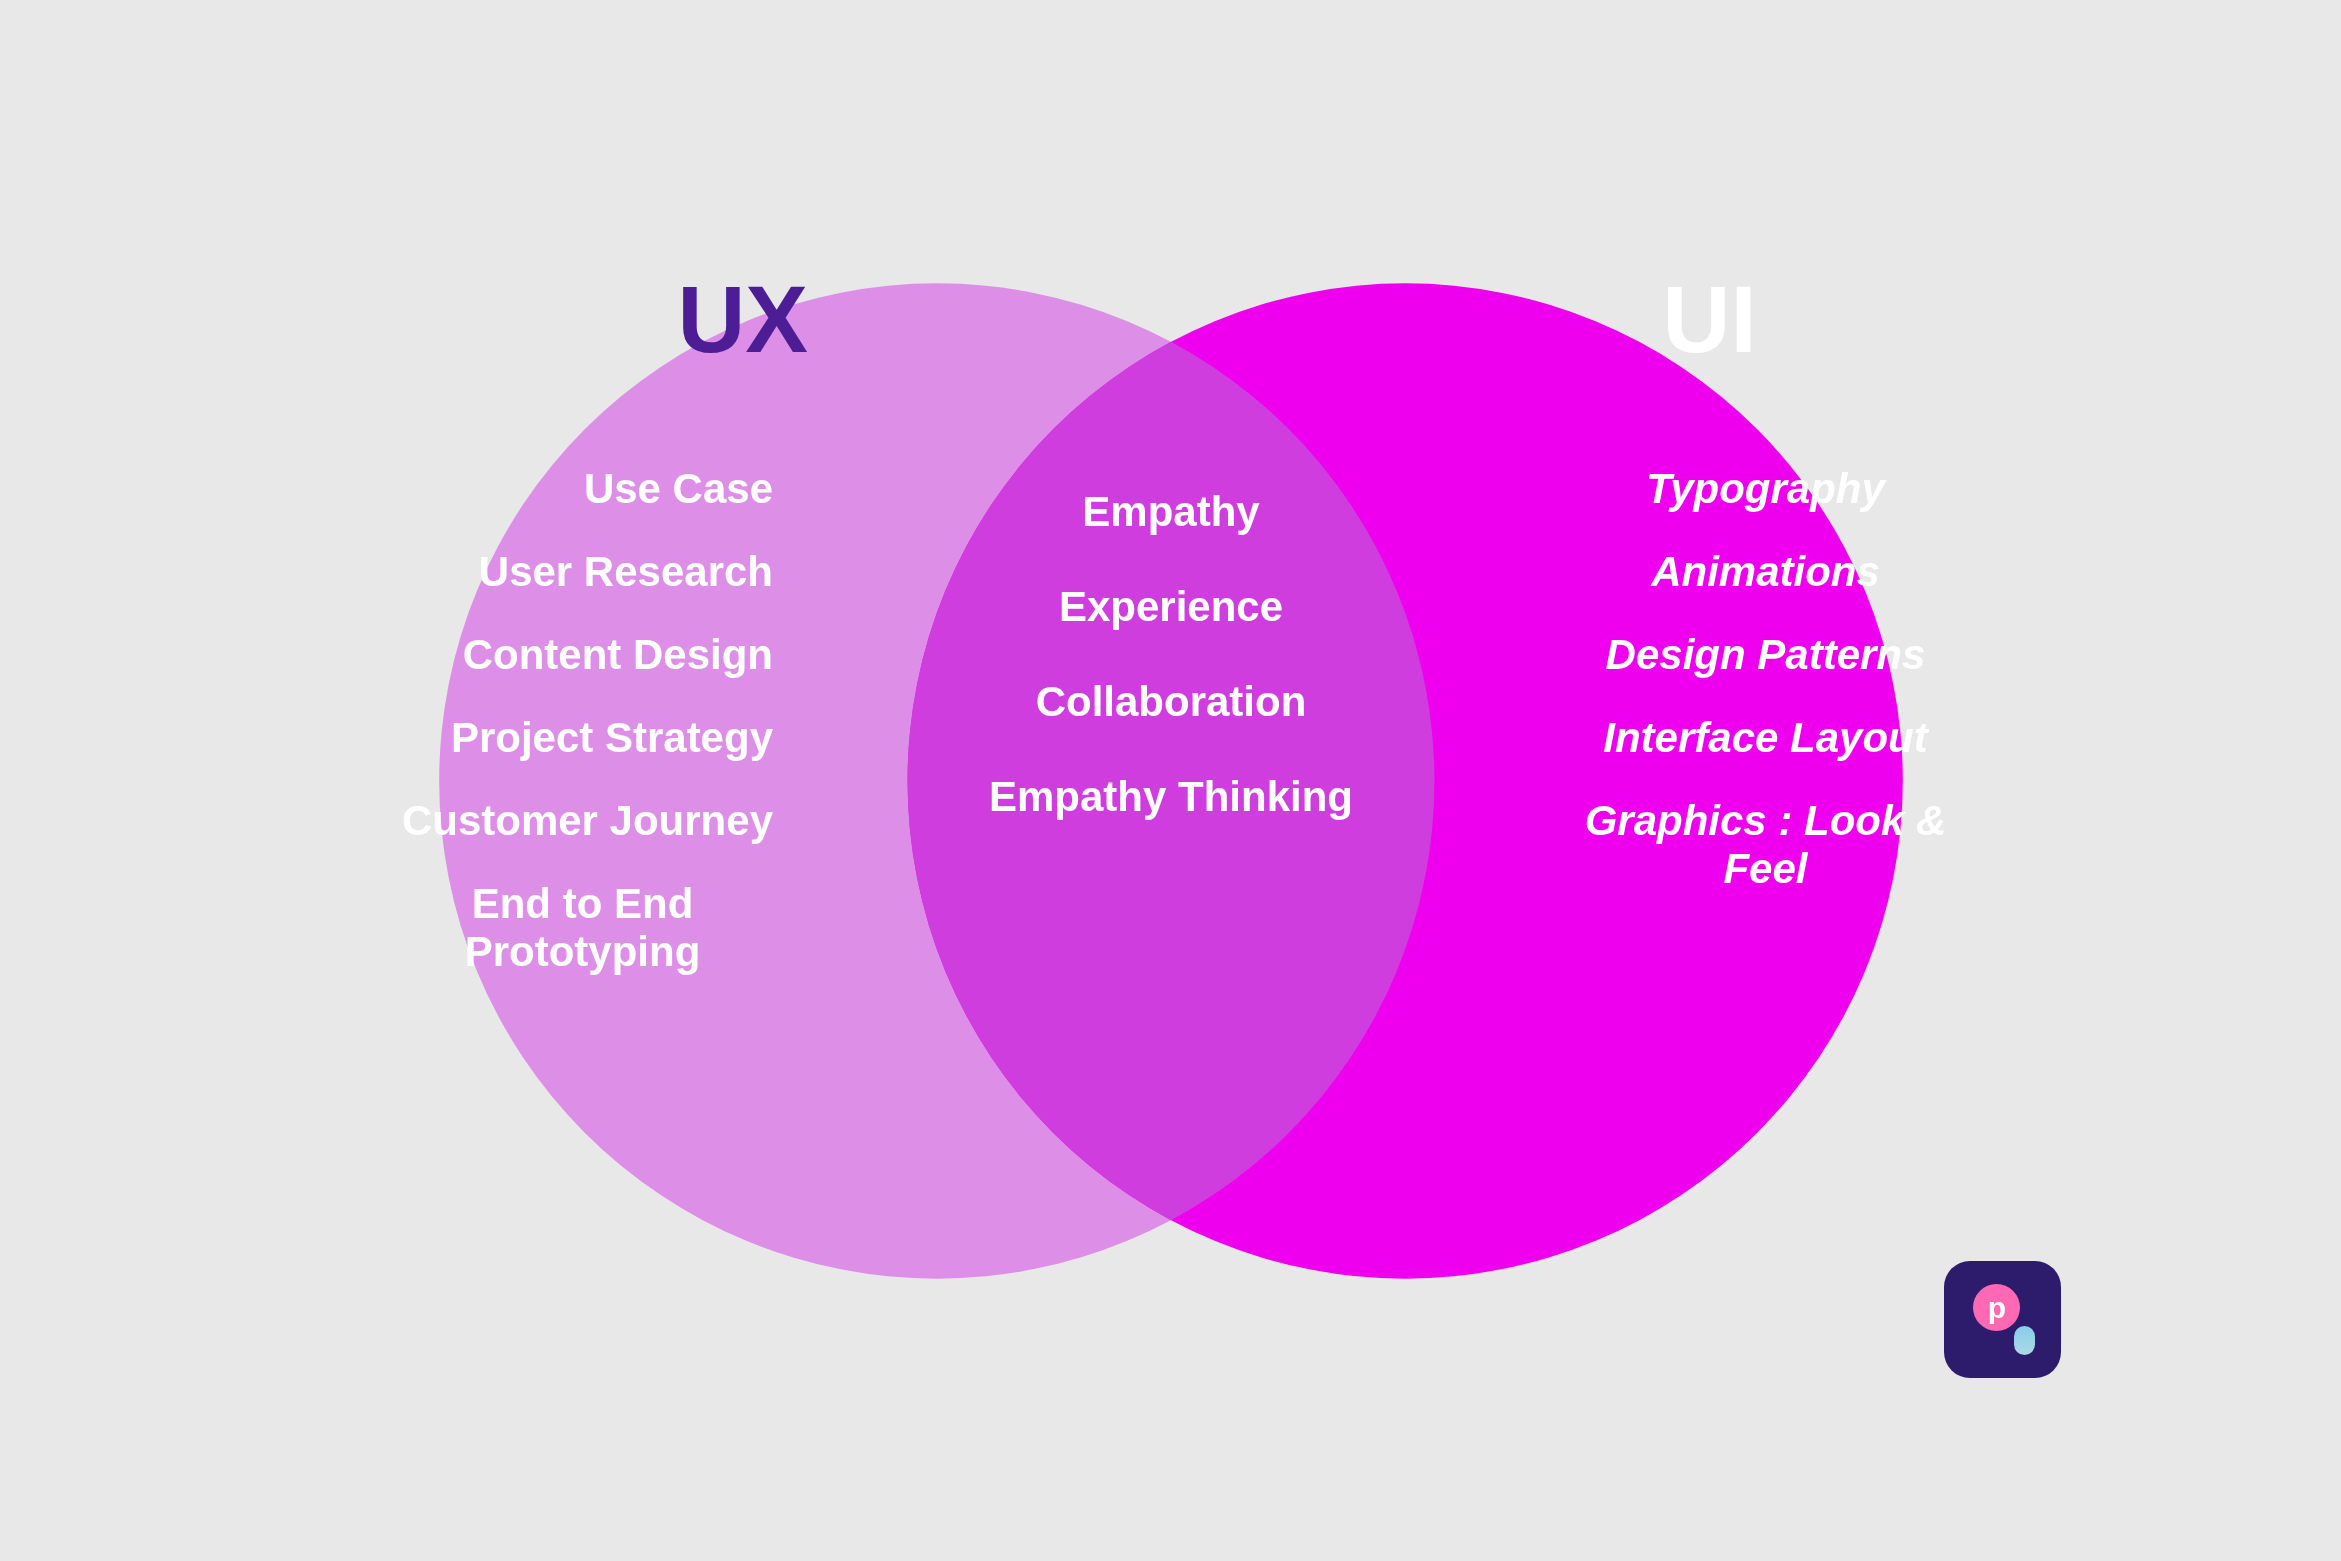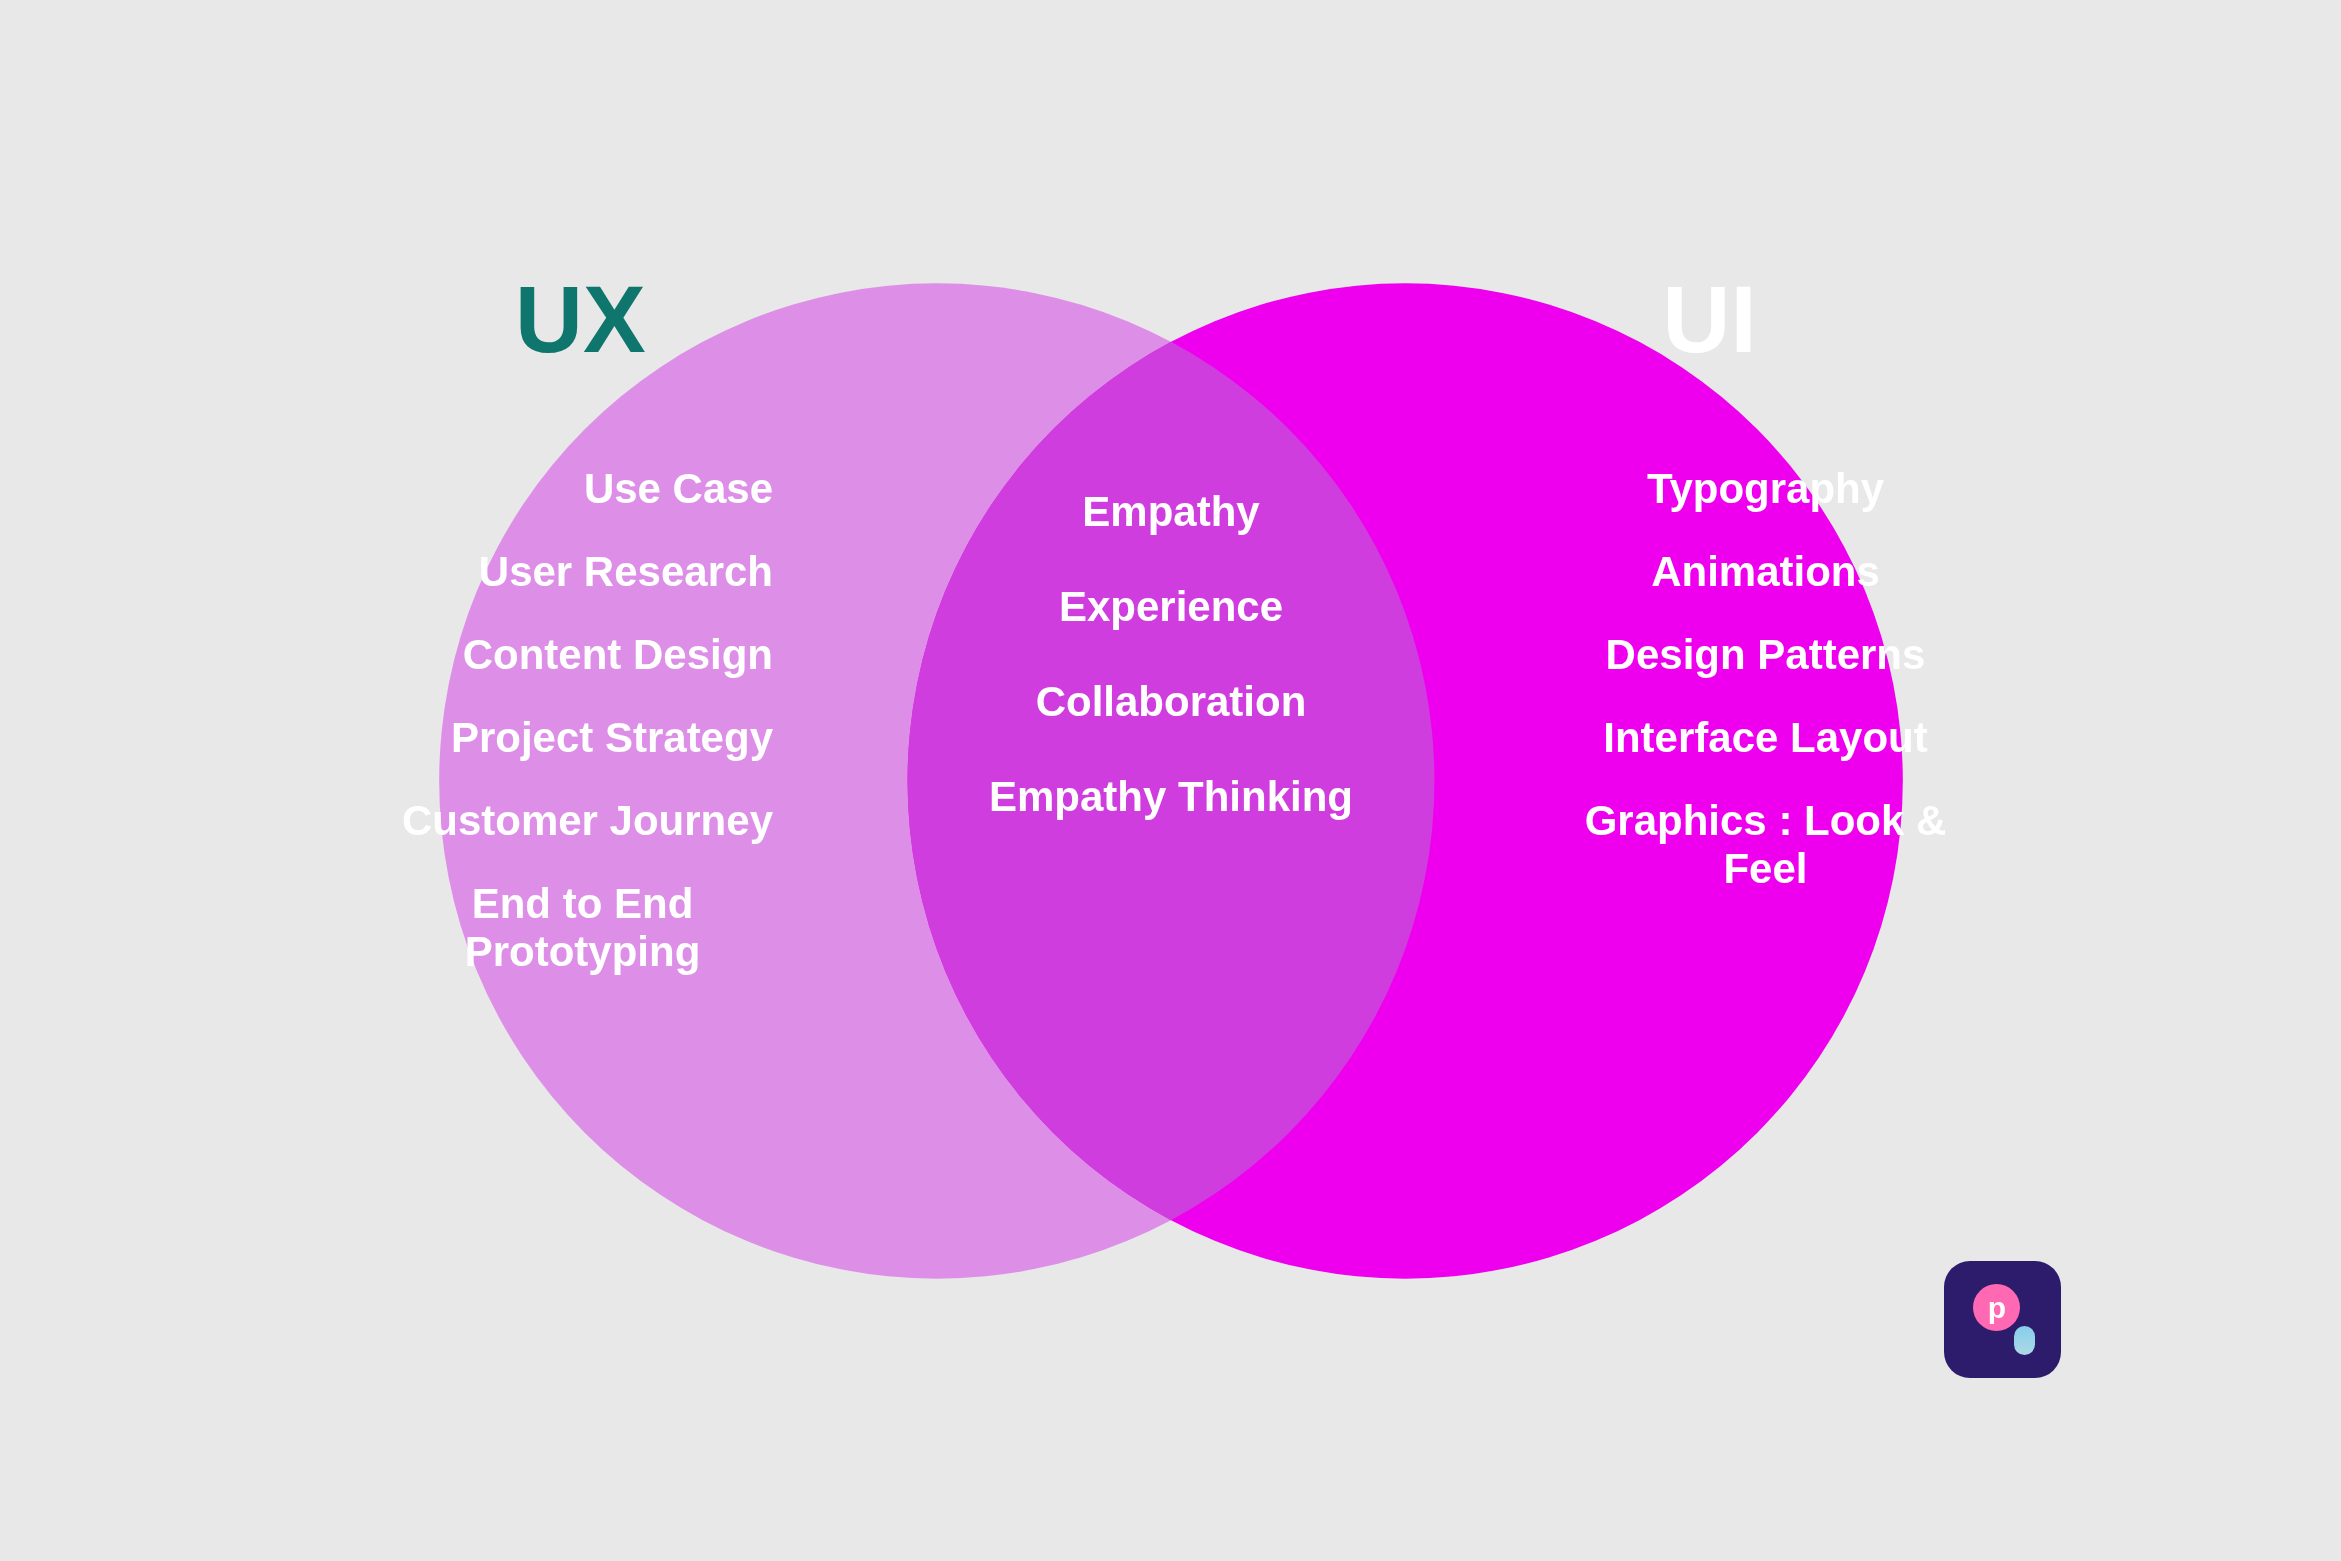--- a/index.html
+++ b/index.html
@@ -38,24 +38,24 @@
       left: 0;
       width: 100%;
       height: 100%;
     }
 
     
     .ux-title {
       position: absolute;
       top: 129px;
       left: 281px;
-      color: #0f766e;
+      color: #4c1d95;
       font-size: 94px;
       font-weight: 900;
-      text-align: left;
+      text-align: right;
       width: 293px;
     }
 
     
     .ui-title {
       position: absolute;
       top: 129px;
       right: 252px;
       color: white;
       font-size: 94px;
@@ -106,20 +106,21 @@
     
     .ui-items {
       position: absolute;
       top: 328px;
       right: 123px;
       width: 439px;
       text-align: center;
       display: flex;
       flex-direction: column;
       gap: 35px;
+      font-style: italic;
     }
 
     .ui-items span {
       color: white;
       font-size: 42px;
       font-weight: 700;
       display: block;
     }
 
     

